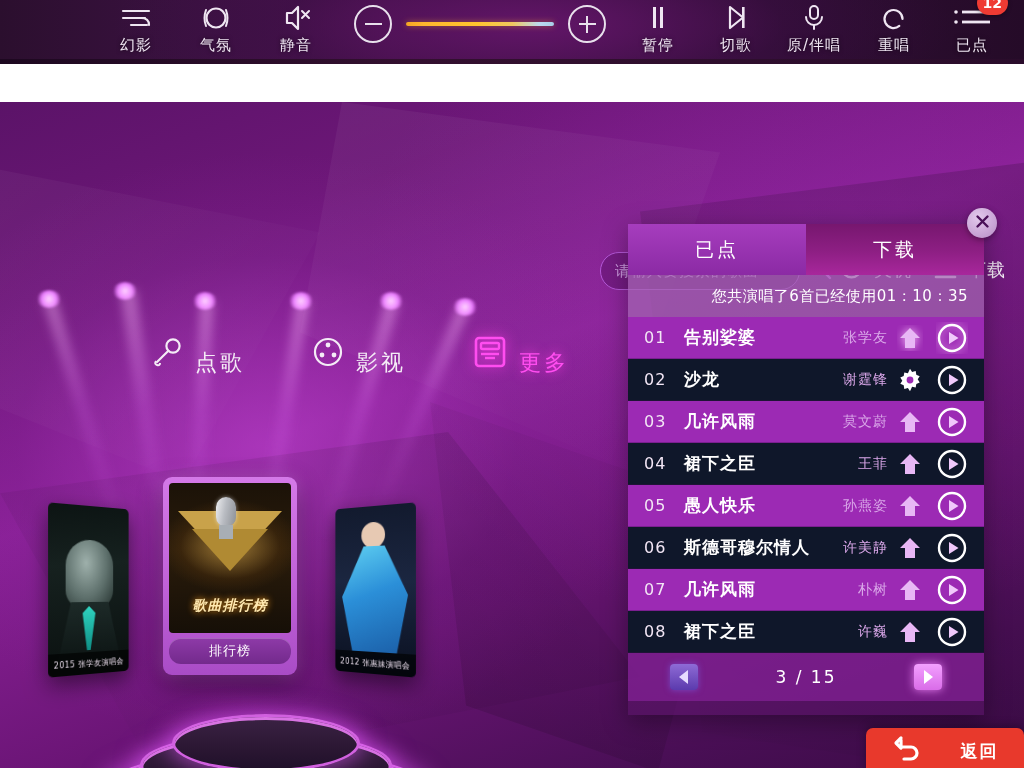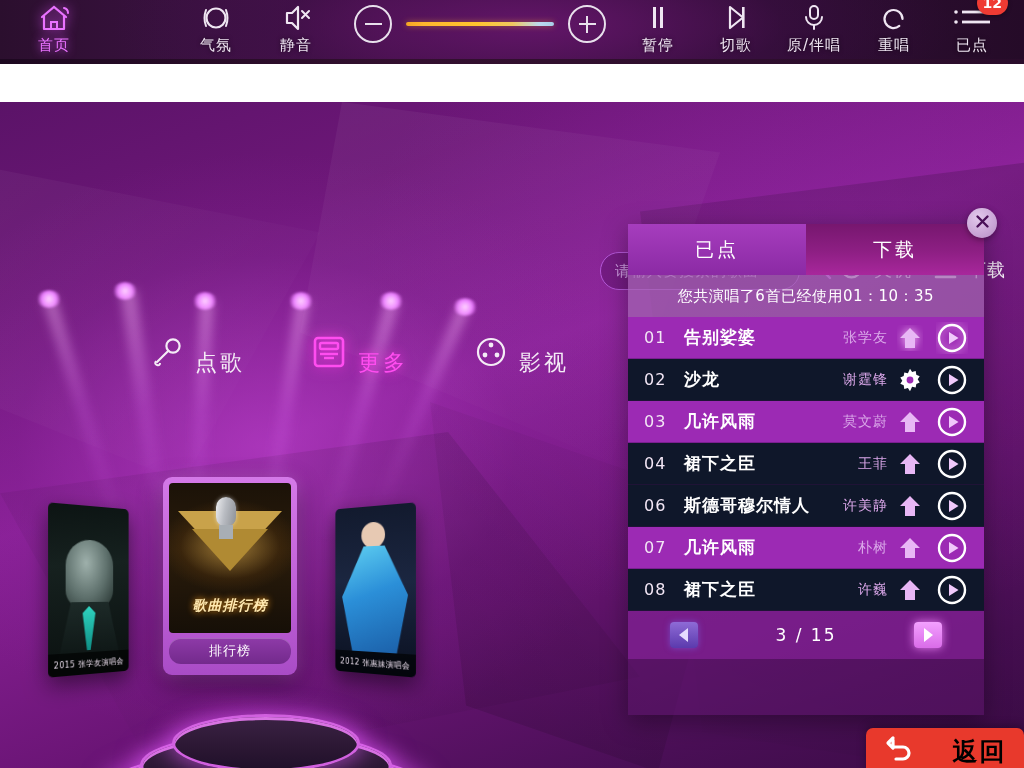--- a/index.html
+++ b/index.html
@@ -183,21 +183,21 @@
     box-shadow: 0 6px 24px rgba(0,0,0,.35);
   }
   .ptabs { display:flex; height:51px; }
   .ptab {
     flex:1; display:flex; align-items:center; justify-content:center;
     font-size:19px; color:#fff; letter-spacing:3px; cursor:default;
   }
   .ptab.sel { background: linear-gradient(180deg,#a63dbe 0%, #8b2aa4 100%); }
   .ptab.unsel { background: linear-gradient(180deg,#77176f 0%, #8e1f84 55%, #a8279c 100%); }
   .psum {
-    height:42px; display:flex; align-items:center; justify-content:center;
+    height:42px; display:flex; align-items:center; justify-content:flex-end;
     padding:0 16px; background: rgba(216,160,232,.42);
     color:#ffffff; font-size:15px; letter-spacing:.5px;
   }
   .rows { }
   .row {
     height:42px; display:flex; align-items:center; padding:0 12px 0 16px;
     border-bottom:1px solid rgba(64,12,78,.35);
   }
   .row.odd  { background:#9c2ab4; }
   .row.even { background:#0f172a; }
@@ -226,41 +226,41 @@
     display:flex; align-items:center; justify-content:center;
     box-shadow:0 2px 6px rgba(0,0,0,.35);
   }
 
   .backbtn {
     position:absolute; left:866px; top:728px; width:158px; height:46px;
     background:#e8392c; border-radius:7px 7px 0 0;
     display:flex; align-items:center; justify-content:center; gap:11px;
     box-shadow:0 -2px 10px rgba(0,0,0,.3);
   }
-  .backbtn .blab { color:#000000; font-size:25px; font-weight:bold; letter-spacing:2px;margin-left:28px; }
+  .backbtn .blab { color:#ffffff; font-size:17px; font-weight:bold; letter-spacing:2px;margin-left:28px; }
 </style>
 </head>
 <body>
 
 <div id="root">
 
   <div class="topbar">
 
-    <div class="tb-item active" style="left:8px">
+
+    <div class="tb-item" style="left:90px">
       <span class="tb-ico">
         <svg width="34" height="30" viewBox="0 0 34 30">
-            <path d="M5 14 L17 4 L29 14" fill="none" stroke="#e972ff" stroke-width="2.2" stroke-linecap="round"></path>
-            <path d="M7 13 V26 H27 V13" fill="none" stroke="#e972ff" stroke-width="2.2" stroke-linejoin="round"></path>
-            <path d="M14 26 V19 H20 V26" fill="none" stroke="#e972ff" stroke-width="2"></path>
-            <path d="M27 5 q4 1 4 5" fill="none" stroke="#e972ff" stroke-width="2" stroke-linecap="round"></path>
-          </svg>
-      </span>
-      <span class="tb-lab">首页</span>
-    </div>
-
+            <path d="M4 8 H30" stroke="#efe6f2" stroke-width="2.2" stroke-linecap="round"></path>
+            <path d="M4 15 H26" stroke="#efe6f2" stroke-width="2.2" stroke-linecap="round"></path>
+            <path d="M22 15 q8 0 8 7" fill="none" stroke="#efe6f2" stroke-width="2.2" stroke-linecap="round"></path>
+            <path d="M12 22 H28" stroke="#efe6f2" stroke-width="2.2" stroke-linecap="round"></path>
+          </svg>
+      </span>
+      <span class="tb-lab">幻影</span>
+    </div>
 
     <div class="tb-item" style="left:170px">
       <span class="tb-ico">
         <svg width="34" height="30" viewBox="0 0 34 30">
             <circle cx="17" cy="15" r="9.5" fill="none" stroke="#efe6f2" stroke-width="2.2"></circle>
             <path d="M7 7 q-3 8 0 16" fill="none" stroke="#efe6f2" stroke-width="2" stroke-linecap="round"></path>
             <path d="M27 7 q3 8 0 16" fill="none" stroke="#efe6f2" stroke-width="2" stroke-linecap="round"></path>
           </svg>
       </span>
       <span class="tb-lab">气氛</span>
@@ -434,42 +434,42 @@
       <div class="nav-item">
         <span>
           <svg width="34" height="34" viewBox="0 0 34 34">
               <circle cx="23" cy="11" r="6.6" fill="none" stroke="#f4ecf6" stroke-width="2.2"></circle>
               <path d="M18.4 15.8 L7 27" stroke="#f4ecf6" stroke-width="2.2" stroke-linecap="round"></path>
               <path d="M6 26 q-2 3 1 4 q3 1 3-2" fill="none" stroke="#f4ecf6" stroke-width="2"></path>
             </svg>
         </span>
         <span class="nlab">点歌</span>
       </div>
+      <div class="nav-item">
+        <span>
+          <svg width="34" height="34" viewBox="0 0 34 34">
+              <circle cx="17" cy="17" r="13" fill="none" stroke="#f4ecf6" stroke-width="2.2"></circle>
+              <circle cx="17" cy="10" r="2.4" fill="#f4ecf6"></circle>
+              <circle cx="11" cy="20" r="2.4" fill="#f4ecf6"></circle>
+              <circle cx="23" cy="20" r="2.4" fill="#f4ecf6"></circle>
+            </svg>
+        </span>
+        <span class="nlab">影视</span>
+      </div>
       <div class="nav-item on">
         <span>
           <svg width="36" height="36" viewBox="0 0 36 36">
               <rect x="4" y="4" width="28" height="28" rx="3" fill="none" stroke="#ff4df0" stroke-width="2.6"></rect>
               <rect x="9" y="9" width="18" height="6" rx="1.5" fill="none" stroke="#ff4df0" stroke-width="2.4"></rect>
               <path d="M9 20 H27" stroke="#ff4df0" stroke-width="2.4"></path>
               <path d="M13 24 H23" stroke="#ff4df0" stroke-width="2.4"></path>
             </svg>
         </span>
         <span class="nlab">更多</span>
       </div>
-      <div class="nav-item">
-        <span>
-          <svg width="34" height="34" viewBox="0 0 34 34">
-              <circle cx="17" cy="17" r="13" fill="none" stroke="#f4ecf6" stroke-width="2.2"></circle>
-              <circle cx="17" cy="10" r="2.4" fill="#f4ecf6"></circle>
-              <circle cx="11" cy="20" r="2.4" fill="#f4ecf6"></circle>
-              <circle cx="23" cy="20" r="2.4" fill="#f4ecf6"></circle>
-            </svg>
-        </span>
-        <span class="nlab">影视</span>
-      </div>
     </div>
 
   </div>
 
   <div class="panel">
     <div class="ptabs">
       <div class="ptab sel">已点</div>
       <div class="ptab unsel">下载</div>
     </div>
 
@@ -542,20 +542,36 @@
             </svg>
         </span>
         <span class="r-play">
           <svg width="32" height="32" viewBox="0 0 32 32">
               <circle cx="16" cy="16" r="13" fill="none" stroke="#ffffff" stroke-width="2.4"></circle>
               <path d="M13 10 L22.5 16 L13 22 Z" fill="#f0c9fb"></path>
             </svg>
         </span>
       </div>
 
+      <div class="row odd">
+        <span class="r-idx">05</span>
+        <span class="r-name">愚人快乐</span>
+        <span class="r-art">孙燕姿</span>
+        <span class="r-act">
+          <svg width="26" height="26" viewBox="0 0 26 26">
+              <path d="M13 3 L23 13 H18 V23 H8 V13 H3 Z" fill="#e8b7f5"></path>
+            </svg>
+        </span>
+        <span class="r-play">
+          <svg width="32" height="32" viewBox="0 0 32 32">
+              <circle cx="16" cy="16" r="13" fill="none" stroke="#ffffff" stroke-width="2.4"></circle>
+              <path d="M13 10 L22.5 16 L13 22 Z" fill="#f0c9fb"></path>
+            </svg>
+        </span>
+      </div>
 
       <div class="row even">
         <span class="r-idx">06</span>
         <span class="r-name">斯德哥穆尔情人</span>
         <span class="r-art">许美静</span>
         <span class="r-act">
           <svg width="26" height="26" viewBox="0 0 26 26">
               <path d="M13 3 L23 13 H18 V23 H8 V13 H3 Z" fill="#e8b7f5"></path>
             </svg>
         </span>

